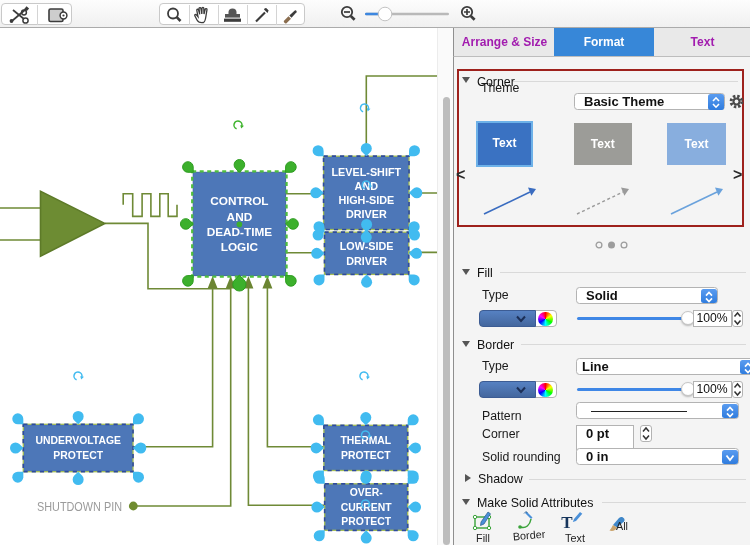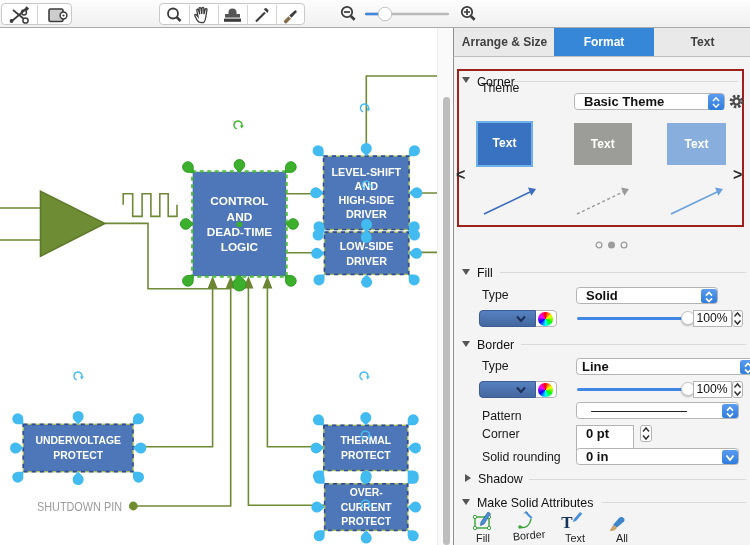--- a/index.html
+++ b/index.html
@@ -3,21 +3,21 @@
 *{margin:0;padding:0;box-sizing:border-box}
 html,body{width:750px;height:545px;overflow:hidden;font-family:"Liberation Sans",sans-serif;background:#fff}
 #toolbar{position:absolute;left:0;top:0;width:750px;height:28px;background:linear-gradient(#fdfdfd,#f0f0f0);border-bottom:1px solid #ababab}
 .tbgroup{position:absolute;top:3px;height:22px;background:#fff;border:1px solid #c9c9c9;border-radius:4px}
 .tbsep{position:absolute;top:0;width:1px;height:20px;background:#d4d4d4}
 #canvas{position:absolute;left:0;top:28px;width:453px;height:517px;background:#fff}
 #sbtrack{position:absolute;left:437px;top:28px;width:16px;height:517px;background:#fafafa;border-left:1px solid #ececec}
 #sbthumb{position:absolute;left:443px;top:97px;width:7px;height:448px;background:#bdbdbd;border-radius:4px}
 #panel{position:absolute;left:453px;top:28px;width:297px;height:517px;background:#f4f4f4;border-left:1px solid #8f8f8f}
 #tabs{position:absolute;left:453px;top:28px;width:297px;height:29px;background:#e9e9e9;border-left:1px solid #8f8f8f;border-bottom:1px solid #bdbdbd}
-.tab{position:absolute;top:0;height:28px;line-height:28px;text-align:center;font-size:12px;font-weight:700;color:#404040}
+.tab{position:absolute;top:0;height:28px;line-height:28px;text-align:center;font-size:12px;font-weight:700;color:#a21caf}
 .lbl{position:absolute;font-size:12.3px;color:#1a1a1a}
 .sechead{position:absolute;font-size:12.4px;color:#111}
 .rule{position:absolute;height:1px;background:#d9d9d9}
 .tri{position:absolute;width:0;height:0}
 .dd{position:absolute;background:#fff;border:1px solid #b3b3b3;border-radius:3.5px;font-size:13px;color:#111}
 .ddstep{position:absolute;right:0.5px;top:0.5px;width:16px;border-radius:2.5px;background:linear-gradient(#5a9cf0,#2f7cde)}
 .chev{position:absolute;left:3px;top:1px}
 .pctbox{position:absolute;width:39px;height:17px;background:#fff;border:1px solid #b3b3b3;text-align:center;font-size:12.2px;color:#111;line-height:15px}
 .mini{position:absolute;width:11px;height:17px;background:#fff;border:1px solid #b3b3b3;border-radius:3px}
 .knob{position:absolute;width:14px;height:14px;background:#fff;border:1px solid #c6c6c6;border-radius:50%;box-shadow:0 1px 2px rgba(0,0,0,.25)}
@@ -333,13 +333,13 @@
  </g>
  <g>
   <path d="M143,16 l6,-7 c3,-3 7,1 5,3.5 l-7,6 Z" fill="#3e86c8"></path>
   <path d="M143,16 l4,2.5 c-1,3 -4.5,4 -7.5,3 c1.5,-1.5 2,-3 3.5,-5.5 Z" fill="#caa36b"></path>
  </g>
 </svg>
 <div class="icolbl" style="left:468px;top:532px;width:30px">Fill</div>
 <div class="icolbl" style="left:509px;top:529px;width:40px;transform:rotate(-5deg)">Border</div>
 <div class="icolbl" style="left:557px;top:532px;width:36px">Text</div>
 <div class="icolbl" style="left:557px;top:543px;width:36px">Format</div>
-<div class="icolbl" style="left:605px;top:532px;width:34px">All</div>
+<div class="icolbl" style="left:605px;top:520px;width:34px">All</div>
 
 </body></html>

